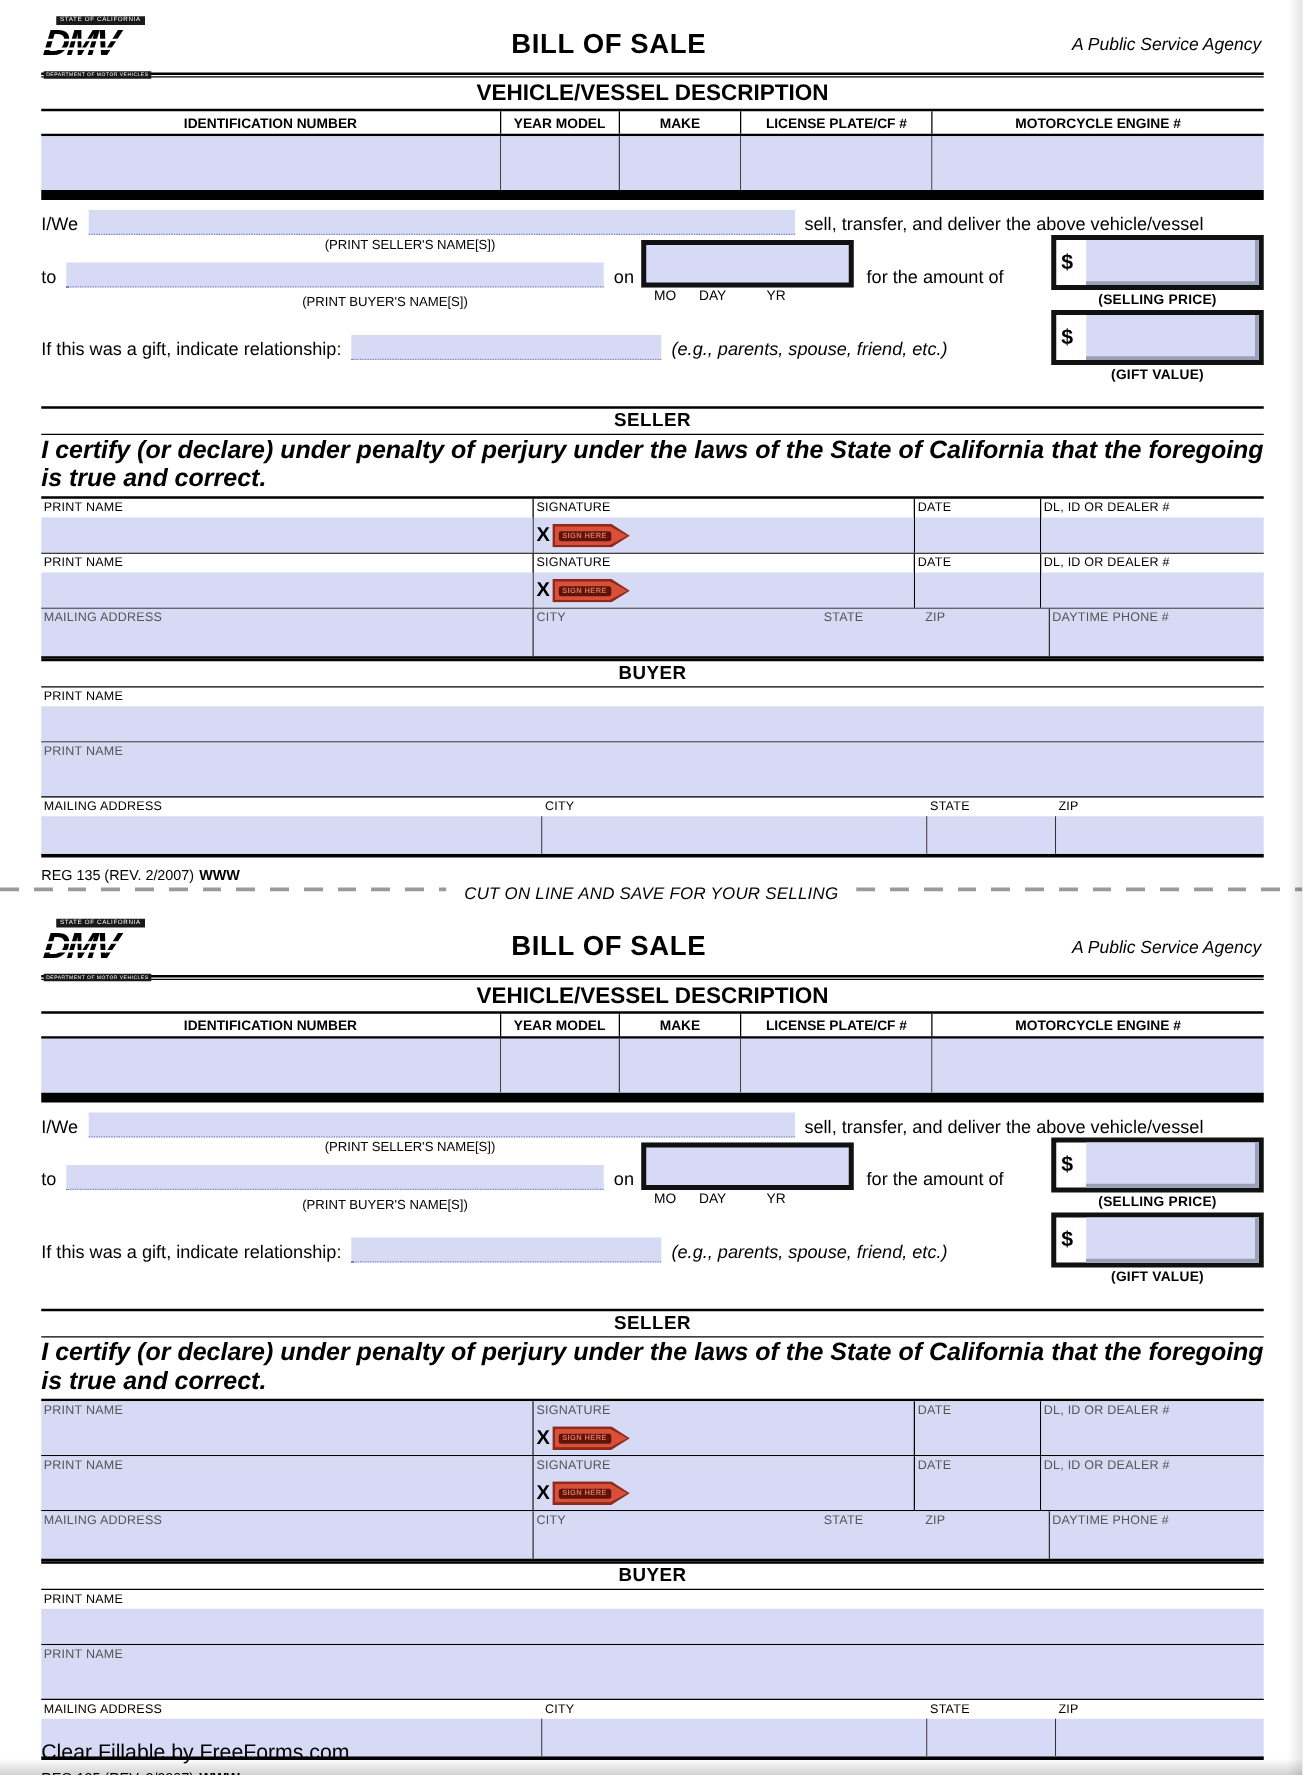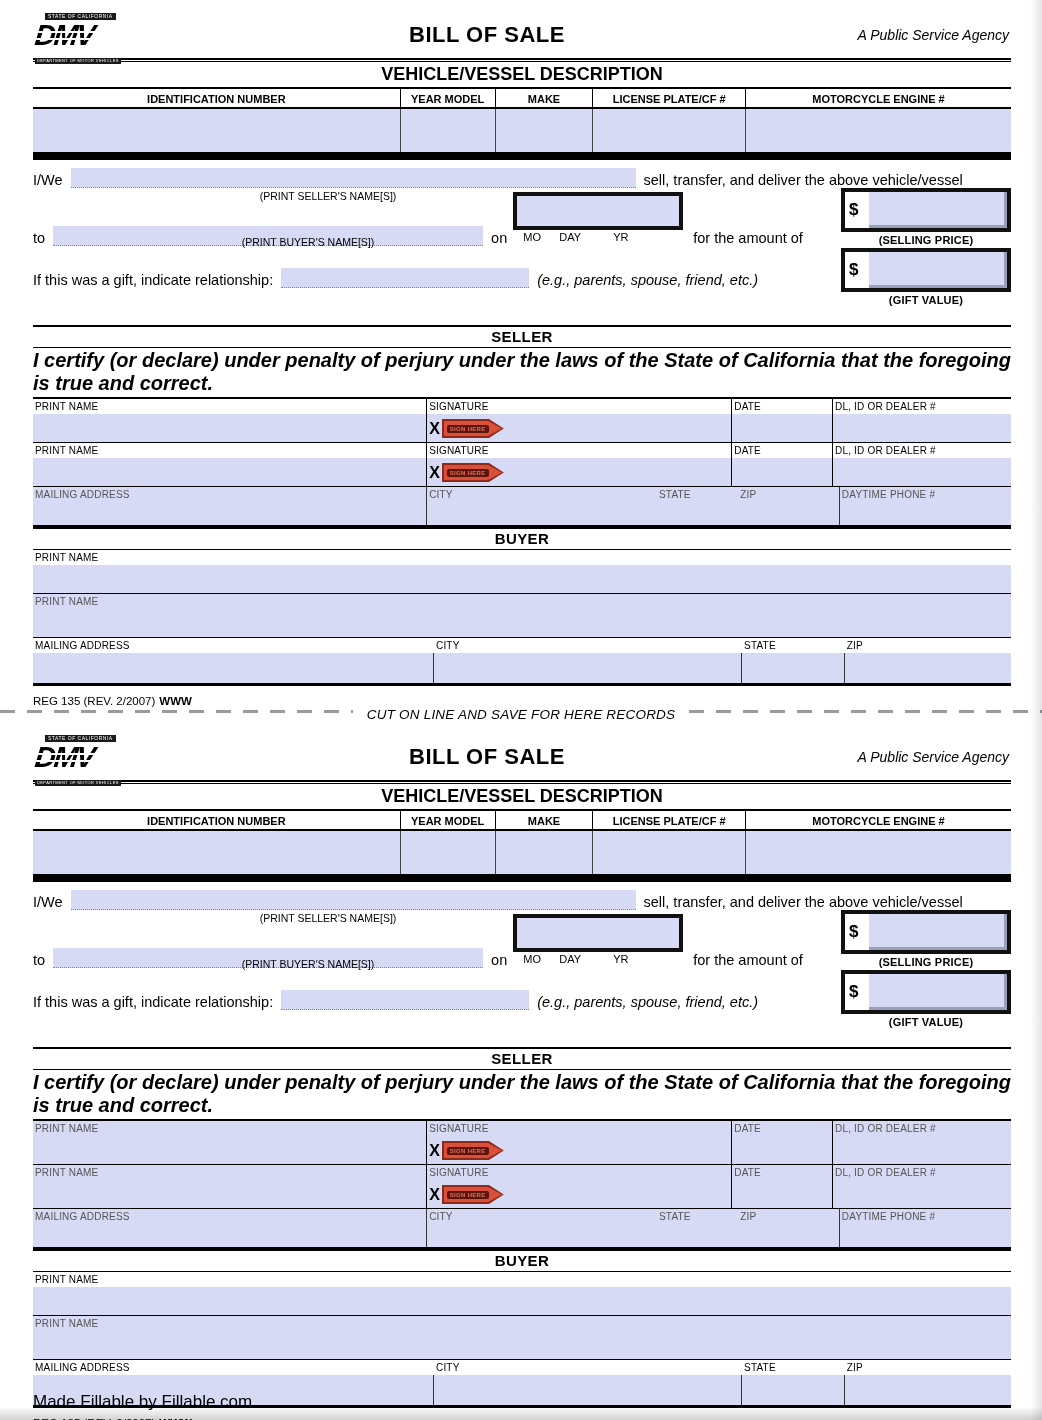--- a/index.html
+++ b/index.html
@@ -48,21 +48,21 @@
   .st-rowA { top:8px; width:100%; }
   .st-rowB { top:32px; }
   .st-rowC { top:108px; }
   .field { background:#d7daf5; border-bottom:1px dotted #7b82c4; }
   .f-seller { width:565px; height:20px; margin:0 8px; }
   .f-buyer  { width:430px; height:20px; margin:0 8px; }
   .f-gift   { width:248px; height:20px; margin:0 8px; }
   .lbl-under { position:absolute; font-size:10.5px; }
   .lbl-seller { top:30px; left:150px; width:290px; text-align:center; }
   .lbl-buyer  { top:76px; left:130px; width:290px; text-align:center; }
-  .datebox-wrap { position:relative; margin:0 8px 16px 6px;border-radius:15px; }
+  .datebox-wrap { position:relative; margin:0 8px 0 6px;border-radius:15px; }
   .datebox { position:relative; width:170px; height:38px; border:4px solid #111; background:#d7daf5; }
   .date-labels { position:absolute; top:39px; left:0; width:170px; font-size:11px; }
   .date-labels span { position:absolute; }
   .dl-mo  { left:10px; } .dl-day { left:46px; } .dl-yr  { left:100px; }
   .amount-text { margin-left:2px;text-align:right; }
   .money { position:absolute; right:0; width:170px; text-align:center; }
   .money-price { top:28px; }
   .money-gift  { top:88px; }
   .moneybox { border:4px solid #111; height:44px; display:flex; background:#fff; }
   .dollar { width:24px; font-weight:bold; font-size:17px; display:flex; align-items:center; padding-left:4px; }
@@ -313,21 +313,21 @@
       </div>
     </div>
 
     <div class="reg">
       <span>REG 135 (REV. 2/2007)</span><b>WWW</b>
     </div>
   </section>
 
   <div class="cutline">
     <div class="dash"></div>
-    <div class="cut-text">CUT ON LINE AND SAVE FOR HERE RECORDS</div>
+    <div class="cut-text">CUT ON LINE AND SAVE FOR YOUR SELLING</div>
     <div class="dash"></div>
   </div>
 
   <section class="copy" id="copy2">
 
     <header class="hdr">
       <div class="dmv-logo">
         <div class="logo-state">STATE OF CALIFORNIA</div>
         <div class="logo-dmv">DMV</div>
         <div class="logo-dept">DEPARTMENT OF MOTOR VEHICLES</div>
@@ -501,17 +501,17 @@
         <div class="bcell"></div>
         <div class="bcell"></div>
       </div>
     </div>
 
     <div class="reg">
       <span>REG 135 (REV. 2/2007)</span><b>WWW</b>
     </div>
   </section>
 
-  <div class="credit">Made Fillable by Fillable.com</div>
+  <div class="credit">Clear Fillable by FreeForms.com</div>
 
   <div class="edge-right"></div>
   <div class="edge-bottom"></div>
 </div>
 
 </body></html>

